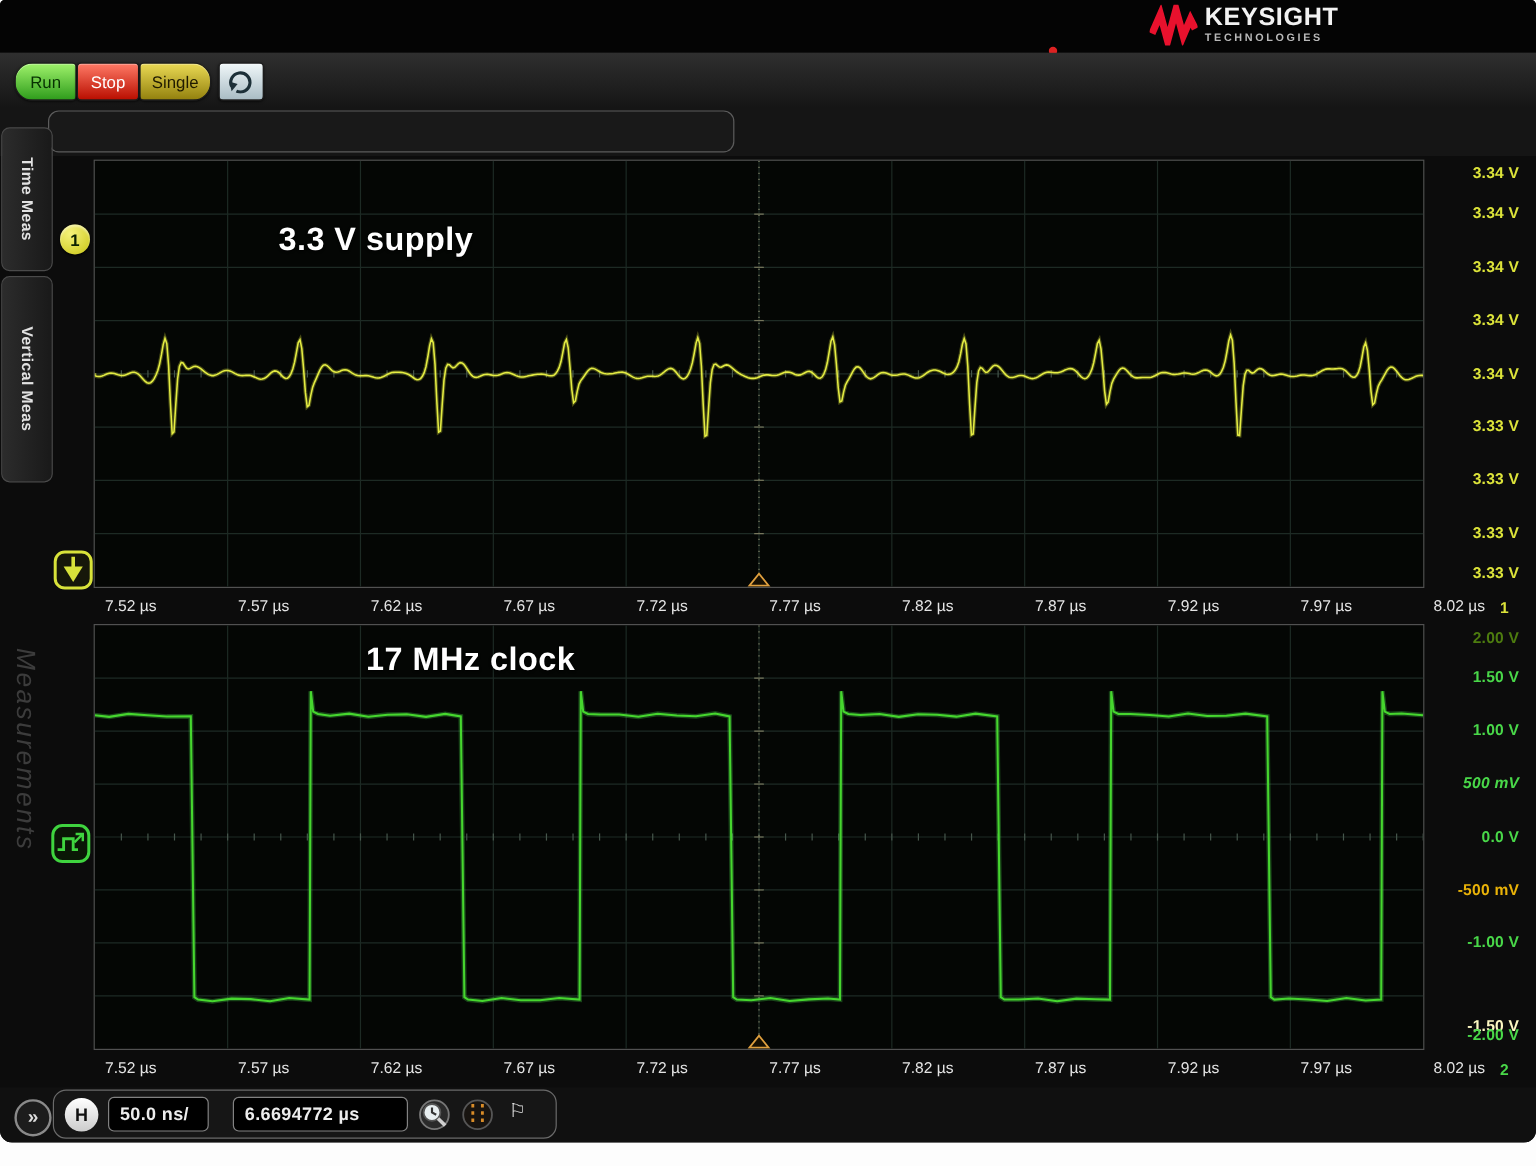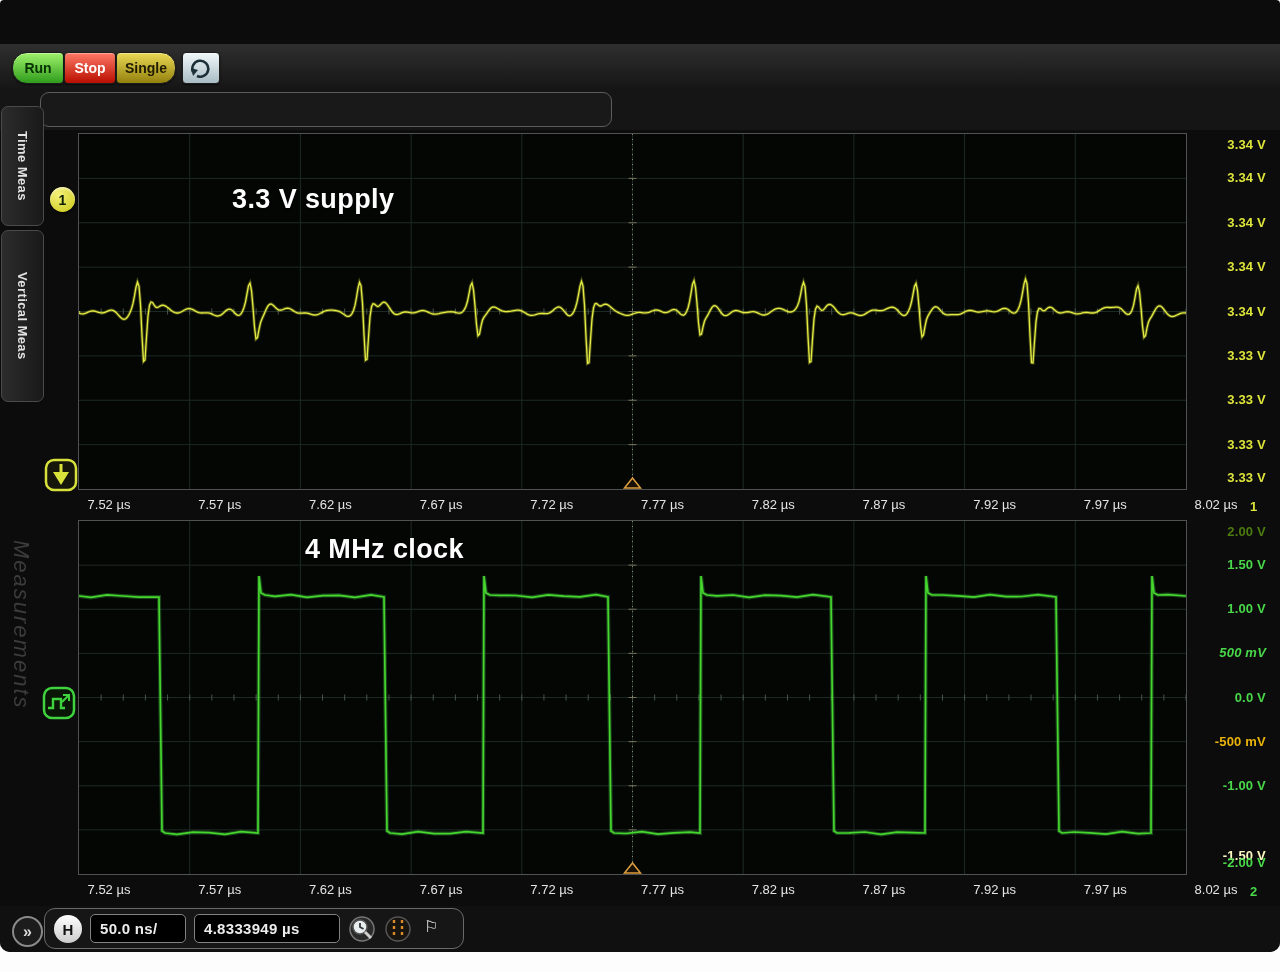--- a/index.html
+++ b/index.html
@@ -15,21 +15,21 @@
   .logo{position:absolute;left:958px;top:4px;display:flex;align-items:flex-start;}
   .logo-text{margin-left:6px;color:#f2f2f2;}
   .logo-name{font-size:21px;font-weight:700;letter-spacing:.5px;line-height:22px;}
   .logo-sub{font-size:9px;font-weight:700;letter-spacing:2.2px;color:#b8b8b8;line-height:10px;}
   .reddot{position:absolute;left:874px;top:39px;width:7px;height:7px;border-radius:50%;background:#d22;}
 
   
   .toolbar{position:absolute;left:0;top:44px;width:1280px;height:46px;
            background:linear-gradient(#2f2f2f,#151515);border-bottom:1px solid #000;}
   .btn{position:absolute;top:8px;height:30px;display:flex;align-items:center;justify-content:center;
-       font-weight:700;font-size:14px;border:1px solid #1c1c1c;
+       font-weight:400;font-size:14px;border:1px solid #1c1c1c;
        box-shadow:inset 0 1px 0 rgba(255,255,255,.35), 0 1px 2px rgba(0,0,0,.6);cursor:pointer;}
   .run{left:12px;width:50px;background:linear-gradient(#9ff26b,#2f9c1c);color:#073202;
        border-radius:15px 4px 4px 15px;}
   .stop{left:64px;width:50px;background:linear-gradient(#ff7a66,#b90e00);color:#fff;border-radius:4px;}
   .single{left:116px;width:58px;background:linear-gradient(#ead954,#93810e);color:#201b00;
           border-radius:4px 15px 15px 4px;}
   .cam{left:182px;width:36px;background:linear-gradient(#f0f7f9,#a9bcc4);border-radius:4px;}
   .box{position:absolute;background:#000;border:1px solid #828282;border-radius:5px;color:#ededed;
        font-size:15px;font-weight:700;display:flex;align-items:center;padding:0 9px;height:30px;
        box-sizing:border-box;letter-spacing:.3px;}
@@ -86,20 +86,32 @@
          background:linear-gradient(#ffffff,#cccccc);color:#111;font-weight:700;font-size:15px;
          display:flex;align-items:center;justify-content:center;}
   .iconbtn{position:absolute;display:flex;align-items:center;justify-content:center;}
 </style>
 </head>
 <body>
 
 <div class="page">
   <div class="screen">
 
+    <div class="topbar">
+      <div class="logo">
+        <svg width="40" height="34" viewBox="0 0 40 34">
+          <polyline points="2,24 9,8 15,30 22,4 28,26 34,12 38,20" fill="none" stroke="#e8112d" stroke-width="6" stroke-linejoin="miter"></polyline>
+        </svg>
+        <div class="logo-text">
+          <div class="logo-name">KEYSIGHT</div>
+          <div class="logo-sub">TECHNOLOGIES</div>
+        </div>
+      </div>
+      <div class="reddot"></div>
+    </div>
 
     <div class="toolbar">
       <div class="btn run">Run</div>
       <div class="btn stop">Stop</div>
       <div class="btn single">Single</div>
       <div class="btn cam">
         <svg width="24" height="20" viewBox="0 0 24 20">
           <path d="M4,14 a8,8 0 1 1 4,4" fill="none" stroke="#1d3038" stroke-width="2.6"></path>
           <polygon points="2,10 9,12 4,18" fill="#1d3038"></polygon>
         </svg>
@@ -313,21 +325,21 @@
           <line x1="549.5" y1="88.25" x2="557.5" y2="88.25" stroke="#76765c" stroke-width="1"></line>
           <line x1="549.5" y1="132.375" x2="557.5" y2="132.375" stroke="#76765c" stroke-width="1"></line>
           <line x1="549.5" y1="176.5" x2="557.5" y2="176.5" stroke="#76765c" stroke-width="1"></line>
           <line x1="549.5" y1="220.625" x2="557.5" y2="220.625" stroke="#76765c" stroke-width="1"></line>
           <line x1="549.5" y1="264.75" x2="557.5" y2="264.75" stroke="#76765c" stroke-width="1"></line>
           <line x1="549.5" y1="308.875" x2="557.5" y2="308.875" stroke="#76765c" stroke-width="1"></line>
           <polygon points="545.5,352 561.5,352 553.5,342" fill="#181002" stroke="#df9f3e" stroke-width="1.5"></polygon>
           <path d="M0,75L12,76.4L28,73.9L44,75.0L60,76.1L80,76L83,310L86,312L98,313.4L114,311.2L130,311.6L146,313.3L162,310.7L179,312L180,55L182,72L186,74L196,75.4L212,73.7L228,76.3L244,74.6L260,74.3L276,76.4L292,73.9L305,76L308,310L311,312L323,313.2L339,310.6L355,312.6L371,312.6L387,310.7L404,312L405,55L407,72L411,74L421,74.4L437,74.5L453,76.3L469,73.8L485,75.2L501,75.9L517,73.6L529,76L532,310L535,312L547,312.5L563,310.7L579,313.2L595,311.8L611,311.1L621,312L622,55L624,72L628,74L638,74.9L654,74.0L670,76.4L686,74.2L702,74.7L718,76.2L734,73.7L752,76L755,310L758,312L770,311.9L786,311.0L802,313.4L818,311.2L834,311.7L846,312L847,55L849,72L853,74L863,74.0L879,74.9L895,76.1L911,73.6L927,75.6L943,75.5L959,73.7L977,76L980,310L983,312L995,311.0L1011,311.9L1027,313.1L1043,310.6L1059,312.7L1072,312L1073,55L1075,72L1079,74L1089,73.6L1107,75" fill="none" stroke="#49d849" stroke-width="4" opacity="0.3"></path>
           <path d="M0,75L12,76.4L28,73.9L44,75.0L60,76.1L80,76L83,310L86,312L98,313.4L114,311.2L130,311.6L146,313.3L162,310.7L179,312L180,55L182,72L186,74L196,75.4L212,73.7L228,76.3L244,74.6L260,74.3L276,76.4L292,73.9L305,76L308,310L311,312L323,313.2L339,310.6L355,312.6L371,312.6L387,310.7L404,312L405,55L407,72L411,74L421,74.4L437,74.5L453,76.3L469,73.8L485,75.2L501,75.9L517,73.6L529,76L532,310L535,312L547,312.5L563,310.7L579,313.2L595,311.8L611,311.1L621,312L622,55L624,72L628,74L638,74.9L654,74.0L670,76.4L686,74.2L702,74.7L718,76.2L734,73.7L752,76L755,310L758,312L770,311.9L786,311.0L802,313.4L818,311.2L834,311.7L846,312L847,55L849,72L853,74L863,74.0L879,74.9L895,76.1L911,73.6L927,75.6L943,75.5L959,73.7L977,76L980,310L983,312L995,311.0L1011,311.9L1027,313.1L1043,310.6L1059,312.7L1072,312L1073,55L1075,72L1079,74L1089,73.6L1107,75" fill="none" stroke="#46d62e" stroke-width="1.7"></path>
         </svg>
-      <div class="ptitle" style="left:226px;top:13px;">4 MHz clock</div>
+      <div class="ptitle" style="left:226px;top:13px;">17 MHz clock</div>
     </div>
     <div class="marker" style="left:42px;top:686px;">
       <svg width="34" height="34" viewBox="0 0 34 34">
         <rect x="2" y="2" width="30" height="30" rx="8" fill="#0a1706" stroke="#3fd43f" stroke-width="2.5"></rect>
         <path d="M6,22 h5 v-9 h8 v9 h4" fill="none" stroke="#3fd43f" stroke-width="2.4"></path>
         <path d="M20,16 l7,-7 m0,6 v-6 h-6" fill="none" stroke="#3fd43f" stroke-width="2"></path>
       </svg>
     </div>
 
     <div id="ylabels1">
@@ -378,22 +390,22 @@
         <div class="xlab" style="left: 1105.3px; top: 882px;">7.97 µs</div>
         <div class="xlab" style="left: 1216px; top: 882px;">8.02 µs</div>
       </div>
     <div class="axisbadge" style="left: 1250px; top: 506px; color: rgb(221, 228, 58);">1</div>
     <div class="axisbadge" style="left: 1250px; top: 891px; color: rgb(73, 216, 73);">2</div>
 
     <div class="hbar">
       <div class="chev">»</div>
       <div class="hgroup"></div>
       <div class="hcirc">H</div>
-      <div class="box" style="left:90px;top:8px;width:96px;height:29px;">50.0 ns/</div>
-      <div class="box" style="left:194px;top:8px;width:146px;height:29px;">4.8333949 µs</div>
+      <div class="box" style="left:90px;top:8px;width:84px;height:29px;">50.0 ns/</div>
+      <div class="box" style="left:194px;top:8px;width:146px;height:29px;">6.6694772 µs</div>
       <div class="iconbtn" style="left:348px;top:9px;">
         <svg width="28" height="28" viewBox="0 0 28 28">
           <circle cx="14" cy="14" r="12" fill="#2a2a2a" stroke="#777" stroke-width="1.5"></circle>
           <circle cx="12" cy="12" r="7" fill="#e8eef0" stroke="#555" stroke-width="1.5"></circle>
           <path d="M12,8 V12 L15.5,14" stroke="#333" stroke-width="1.8" fill="none"></path>
           <path d="M17,17 L23,23" stroke="#cfcfcf" stroke-width="3"></path>
         </svg>
       </div>
       <div class="iconbtn" style="left:384px;top:9px;">
         <svg width="28" height="28" viewBox="0 0 28 28">

